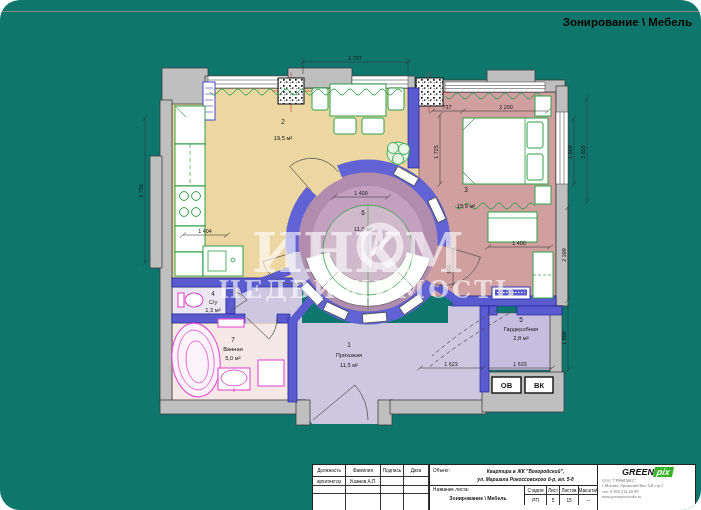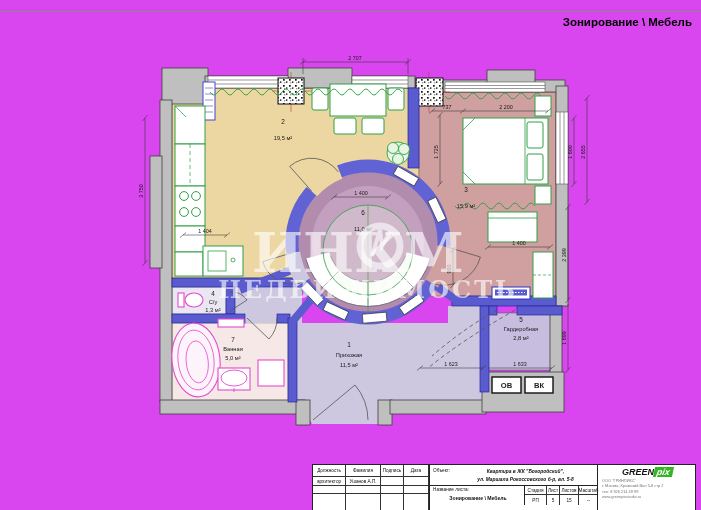--- a/index.html
+++ b/index.html
@@ -1,17 +1,17 @@
 <!DOCTYPE html>
 <html><head>
 <meta charset="utf-8">
 <style>
   html,body{margin:0;padding:0;background:#fff;}
-  .page{position:relative;width:701px;height:510px;background:#d946ef;overflow:hidden;
-        font-family:"Liberation Sans",sans-serif;}
+  .page{position:relative;width:701px;height:510px;background:#0f766e;overflow:hidden;
+        font-family:"Liberation Sans",sans-serif;border-radius:20px;}
   .top-rule{position:absolute;top:11px;left:0;width:100%;border-top:1.6px solid #8a8a8a;}
   .sheet-title{position:absolute;top:16px;right:9px;font-size:11.5px;font-weight:bold;color:#000;}
   svg.plan{position:absolute;left:0;top:0;}
   svg text{font-family:"Liberation Sans",sans-serif;fill:#1a1a1a;}
   .dim{font-size:5.4px;}
   .rnum{font-size:6.4px;}
   .rarea,.rname{font-size:5.7px;}
   .shaft{font-size:7.6px;font-weight:bold;}
   .wm1{font-family:"DejaVu Serif",serif;font-weight:bold;font-size:54px;fill:#ffffff;fill-opacity:.62;}
   .wm2{font-family:"DejaVu Serif",serif;font-weight:bold;font-size:24px;letter-spacing:3px;fill:#ffffff;fill-opacity:.62;}

